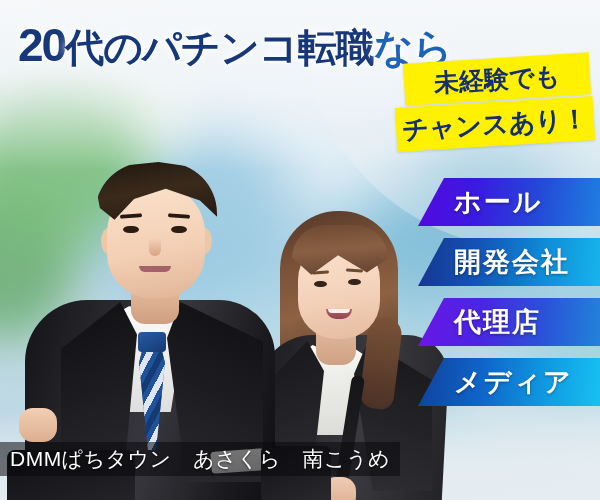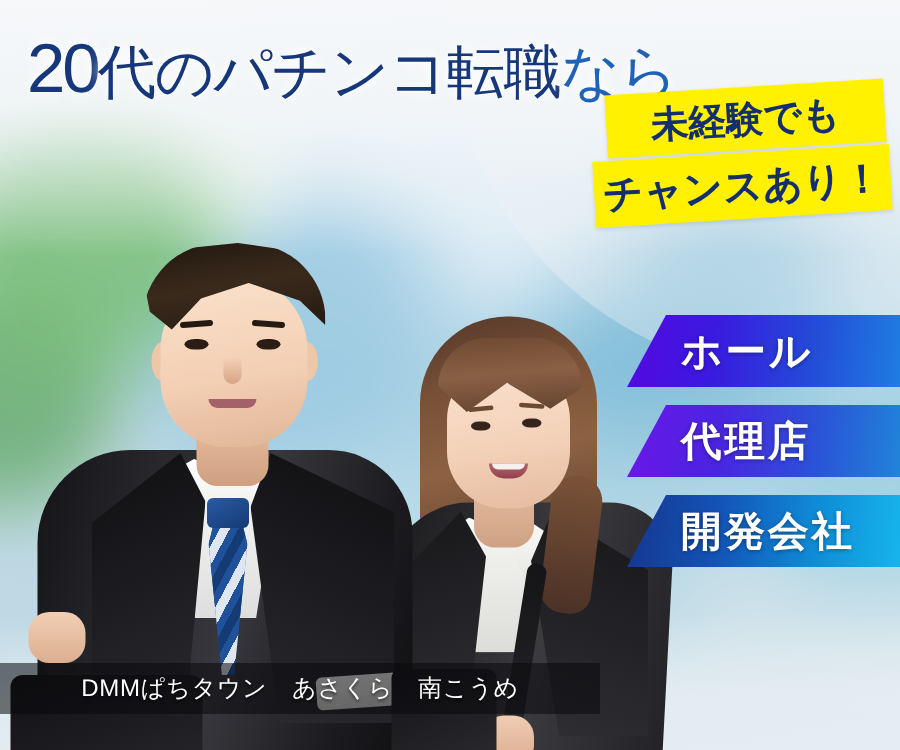--- a/index.html
+++ b/index.html
@@ -222,21 +222,21 @@
     background:linear-gradient(180deg,#f4f4f1,#d9d9d6);border-radius:4px;transform:rotate(-4deg);
   }
   .m-bag2{
     position:absolute;left:236px;top:296px;width:70px;height:64px;
     background:linear-gradient(155deg,#141417,#2a2a2f);border-radius:6px;
   }
 
   
   .headline{
     position:absolute;left:18px;top:18px;
-    font-size:39px;font-weight:normal;letter-spacing:-1px;
+    font-size:39px;font-weight:bold;letter-spacing:-1px;
     color:#16377a;white-space:nowrap;
     text-shadow:0 0 7px rgba(255,255,255,.95),0 0 14px rgba(255,255,255,.85),0 1px 0 rgba(255,255,255,.9);
   }
   .headline .num{font-size:46px;letter-spacing:-2px;}
   .headline .nara{color:#1f63b8;}
 
   
   .logo{
     position:absolute;left:20px;top:70px;white-space:nowrap;
     font-size:58px;font-weight:bold;font-style:italic;letter-spacing:1px;
@@ -268,33 +268,33 @@
     clip-path:polygon(26px 0,182px 0,182px 48px,0 48px);
     display:flex;align-items:center;
     box-shadow:0 2px 5px rgba(0,0,0,.22);
   }
   .cat span{
     color:#ffffff;font-size:27px;font-weight:bold;letter-spacing:2px;
     margin-left:36px;white-space:nowrap;
     text-shadow:0 1px 3px rgba(0,0,0,.38);
   }
   .cat.c0{background:linear-gradient(95deg,#1b3fa8 0%,#1560c6 38%,#0f9ce0 72%,#10b7ee 100%);}
-  .cat.c1{background:linear-gradient(95deg,#5409e0 0%,#3a1ae0 32%,#2449d8 66%,#1f7de0 100%);margin-top:32px;}
+  .cat.c1{background:linear-gradient(95deg,#5409e0 0%,#3a1ae0 32%,#2449d8 66%,#1f7de0 100%);}
   .cat.c2{background:linear-gradient(95deg,#16368f 0%,#1354b8 34%,#0f8ed8 70%,#16b4ec 100%);}
   .cat.c3{background:linear-gradient(95deg,#6b16e8 0%,#4a25e2 34%,#2a54d8 70%,#2183d9 100%);}
   .cat.c4{background:linear-gradient(95deg,#10429c 0%,#0f63c8 34%,#0f9ae2 70%,#17c0f2 100%);margin-bottom:0;}
 
   
   .caption{
     position:absolute;left:0;bottom:24px;width:400px;height:34px;
     background:rgba(10,10,12,.55);
     display:flex;align-items:center;justify-content:center;
   }
   .caption span{
-    color:#ffffff;font-size:16px;letter-spacing:.5px;white-space:nowrap;
+    color:#ffffff;font-size:21px;letter-spacing:.5px;white-space:nowrap;
     text-shadow:0 1px 2px rgba(0,0,0,.6);
   }
 </style>
 </head>
 <body>
 
 <div class="banner">
 
   <div class="bg">
     <div class="bg-base"></div>
@@ -367,25 +367,28 @@
     </div>
     <div class="badge-bar two">
       <span>チャンスあり！</span>
     </div>
   </div>
 
   <div class="cats">
     <div class="cat c1">
       <span>ホール</span>
     </div>
+    <div class="cat c2">
+      <span>開発会社</span>
+    </div>
     <div class="cat c3">
       <span>代理店</span>
     </div>
-    <div class="cat c2">
-      <span>開発会社</span>
+    <div class="cat c4">
+      <span>メディア</span>
     </div>
   </div>
 
   <div class="caption">
     <span>DMMぱちタウン　あさくら　南こうめ</span>
   </div>
 
 </div>
 
 </body></html>

